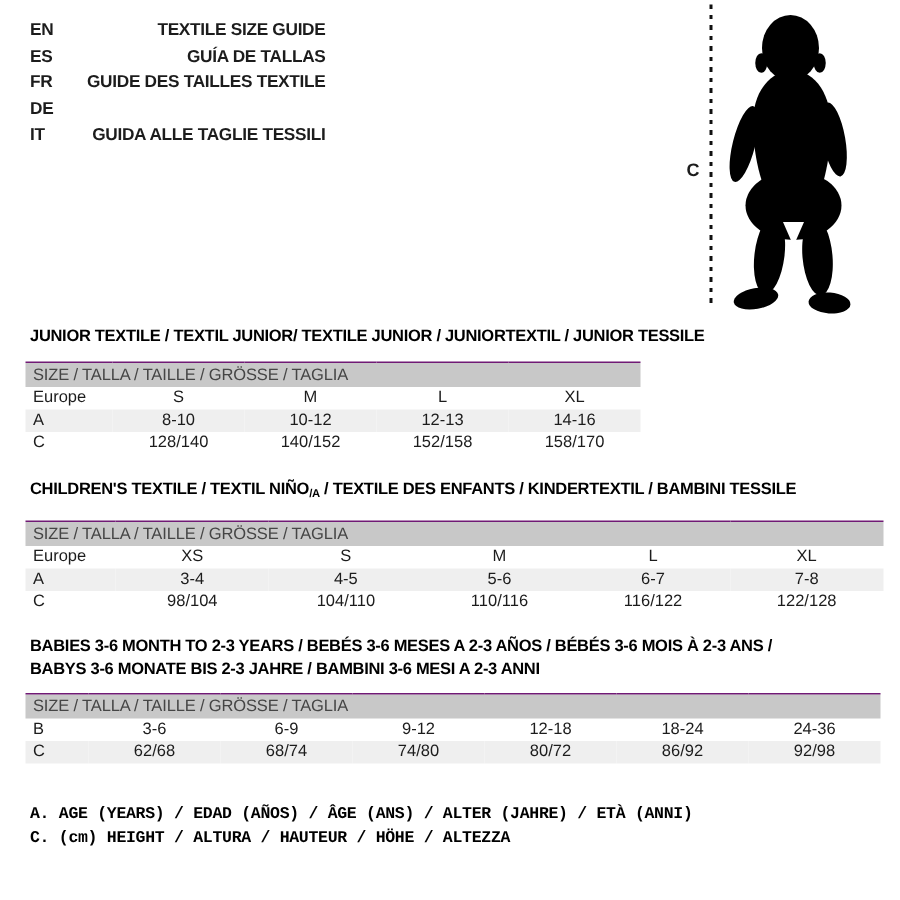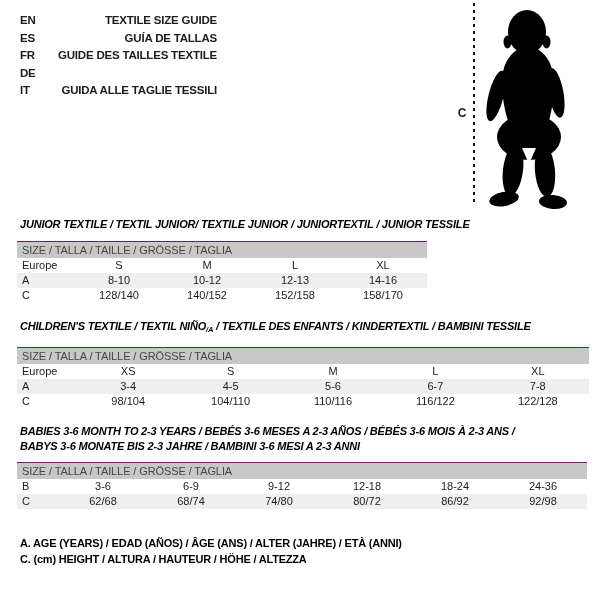--- a/index.html
+++ b/index.html
@@ -22,39 +22,39 @@
   .figure { left:440px; top:0; width:160px; height:220px; }
   .dotted-line {
     position:absolute; left:33px; top:3px; width:2px; height:202px;
     background:repeating-linear-gradient(to bottom,#111 0 3px, transparent 3px 7px);
   }
   .c-label { position:absolute; left:14px; top:106px; width:16px; text-align:center;
     font-size:12px; font-weight:bold; }
   .figure svg { position:absolute; left:0; top:0; }
 
   
-  .tbl-title { font-size:11px; font-weight:bold; letter-spacing:-0.2px; line-height:13px; color:#000;font-style:italic; }
+  .tbl-title { font-size:11px; font-weight:bold; letter-spacing:-0.2px; line-height:13px; color:#000; }
   .t3-title { line-height:15px; }
   .sub-a { font-size:7.5px; position:relative; top:1.5px; }
 
   
   table.size-table { border-collapse:collapse; table-layout:fixed; font-size:11px; }
   table.size-table td { height:15px; padding:0; text-align:center; vertical-align:middle; white-space:nowrap; }
   table.size-table td.rl { text-align:left; padding-left:5px; }
   tr.bar td {
     background:#c8c8c8; color:#454545; text-align:left; padding-left:5px;
     height:16px; border-top:1px solid #701a75; letter-spacing:-0.1px;
   }
   tr.stripe td { background:#efefef; }
   .t1 { width:410px; } .t1 col.lc { width:58px; }
   .t2 { width:572px; } .t2 col.lc { width:60px; }
   .t3 { width:570px; } .t3 col.lc { width:42px; }
 
   
-  .legend { left:20px; top:536px; font-size:11px; font-weight:bold; letter-spacing:-0.2px; line-height:15.5px; color:#000; }
+  .legend { left:20px; top:536px; font-size:11px; font-weight:bold; letter-spacing:-0.2px; line-height:15.5px; color:#000;font-family:Liberation Mono, monospace; }
 </style>
 </head>
 <body>
 
 <div class="abs lang-block">
   <div class="lang-row">
     <span class="lang-code">EN</span>
     <span>TEXTILE SIZE GUIDE</span>
   </div>
   <div class="lang-row">

